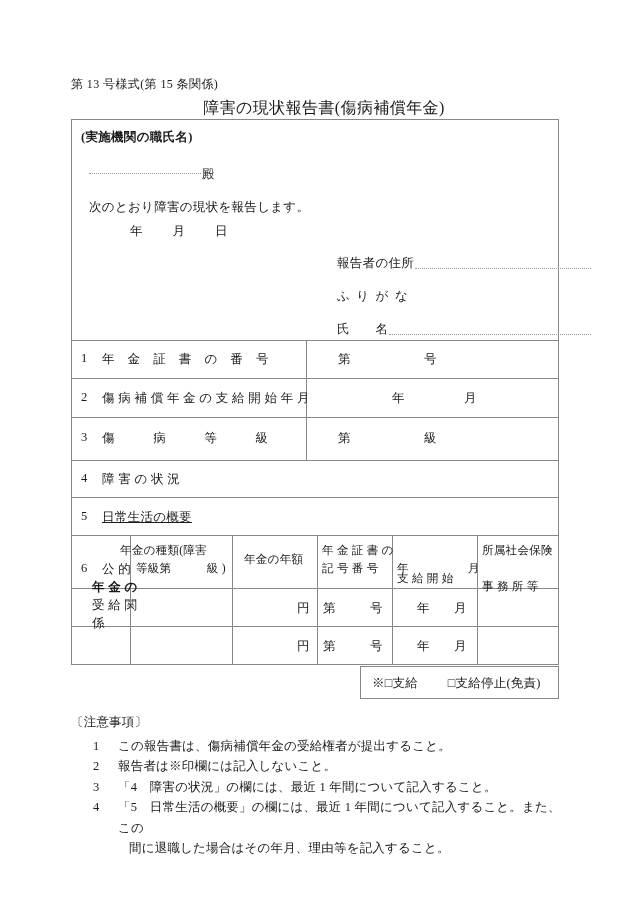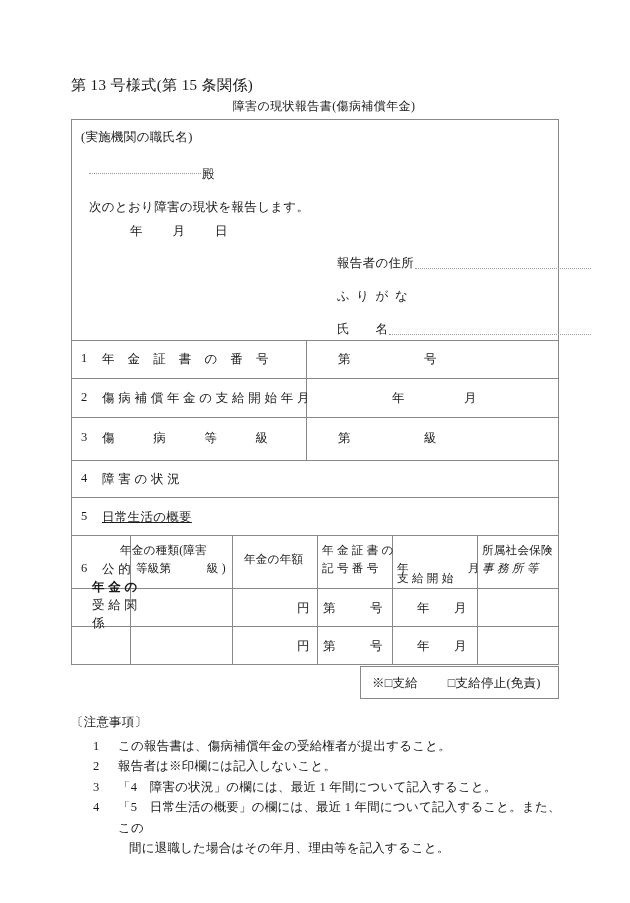--- a/index.html
+++ b/index.html
@@ -18,30 +18,30 @@
   .page {
     position: absolute;
     left: 0; top: 0;
     width: 630px; height: 903px;
   }
 
   
   .form-no {
     position: absolute;
     left: 71px; top: 76px;
-    font-size: 15px;
+    font-size: 12px;
     letter-spacing: .4px;
     white-space: nowrap;
   }
   .doc-title {
     position: absolute;
     left: 0; top: 98px;
     width: 620px;
     text-align: center;
-    font-size: 12px;
+    font-size: 16px;
     letter-spacing: .4px;
     padding-left: 28px;
     box-sizing: border-box;
     white-space: nowrap;
   }
 
   
   .frame {
     position: absolute;
     left: 71px; top: 119px;
@@ -51,21 +51,21 @@
     box-sizing: border-box;
   }
 
   
   .hline { position: absolute; left: 0; width: 100%; height: 0; border-top: 1px solid #888; }
   .vline { position: absolute; width: 0; border-left: 1px solid #888; }
 
   .txt { position: absolute; font-size: 12.5px; white-space: nowrap; letter-spacing: .3px; }
 
   
-  .org-label  { left: 9px;  top: 9px; }
+  .org-label  { left: 9px;  top: 9px; font-weight: bold; }
   .dono-line  { left: 17px; top: 46px; }
   .dono-dots {
     display: inline-block;
     width: 112px;
     border-bottom: 1px dotted #9a9a9a;
     vertical-align: 4px;
     margin-right: 1px;
   }
   .report-sentence { left: 17px; top: 79px; }
   .date-line { left: 58px; top: 103px; letter-spacing: 0; }
@@ -212,21 +212,21 @@
 
     <div class="txt r6head" style="left:172px; top:432px;">年金の年額</div>
 
     <div class="txt r6head" style="left:250px; top:423px;">年 金 証 書 の</div>
     <div class="txt r6head" style="left:250px; top:441px;">記 号 番 号</div>
 
     <div class="txt r6head" style="left:325px; top:423px;margin-top:28px;">支 給 開 始</div>
     <div class="txt r6head" style="left:325px; top:441px;">年　　　　　月</div>
 
     <div class="txt r6head" style="left:410px; top:423px;">所属社会保険</div>
-    <div class="txt r6head" style="left:410px; top:441px;font-style:italic;">事 務 所 等</div>
+    <div class="txt r6head" style="left:410px; top:459px;">事 務 所 等</div>
 
     <div class="txt" style="left:225px; top:480px;">円</div>
     <div class="txt" style="left:251px; top:480px;">第</div>
     <div class="txt" style="left:298px; top:480px;">号</div>
     <div class="txt" style="left:345px; top:480px;">年</div>
     <div class="txt" style="left:382px; top:480px;">月</div>
 
     <div class="txt" style="left:225px; top:518px;">円</div>
     <div class="txt" style="left:251px; top:518px;">第</div>
     <div class="txt" style="left:298px; top:518px;">号</div>

